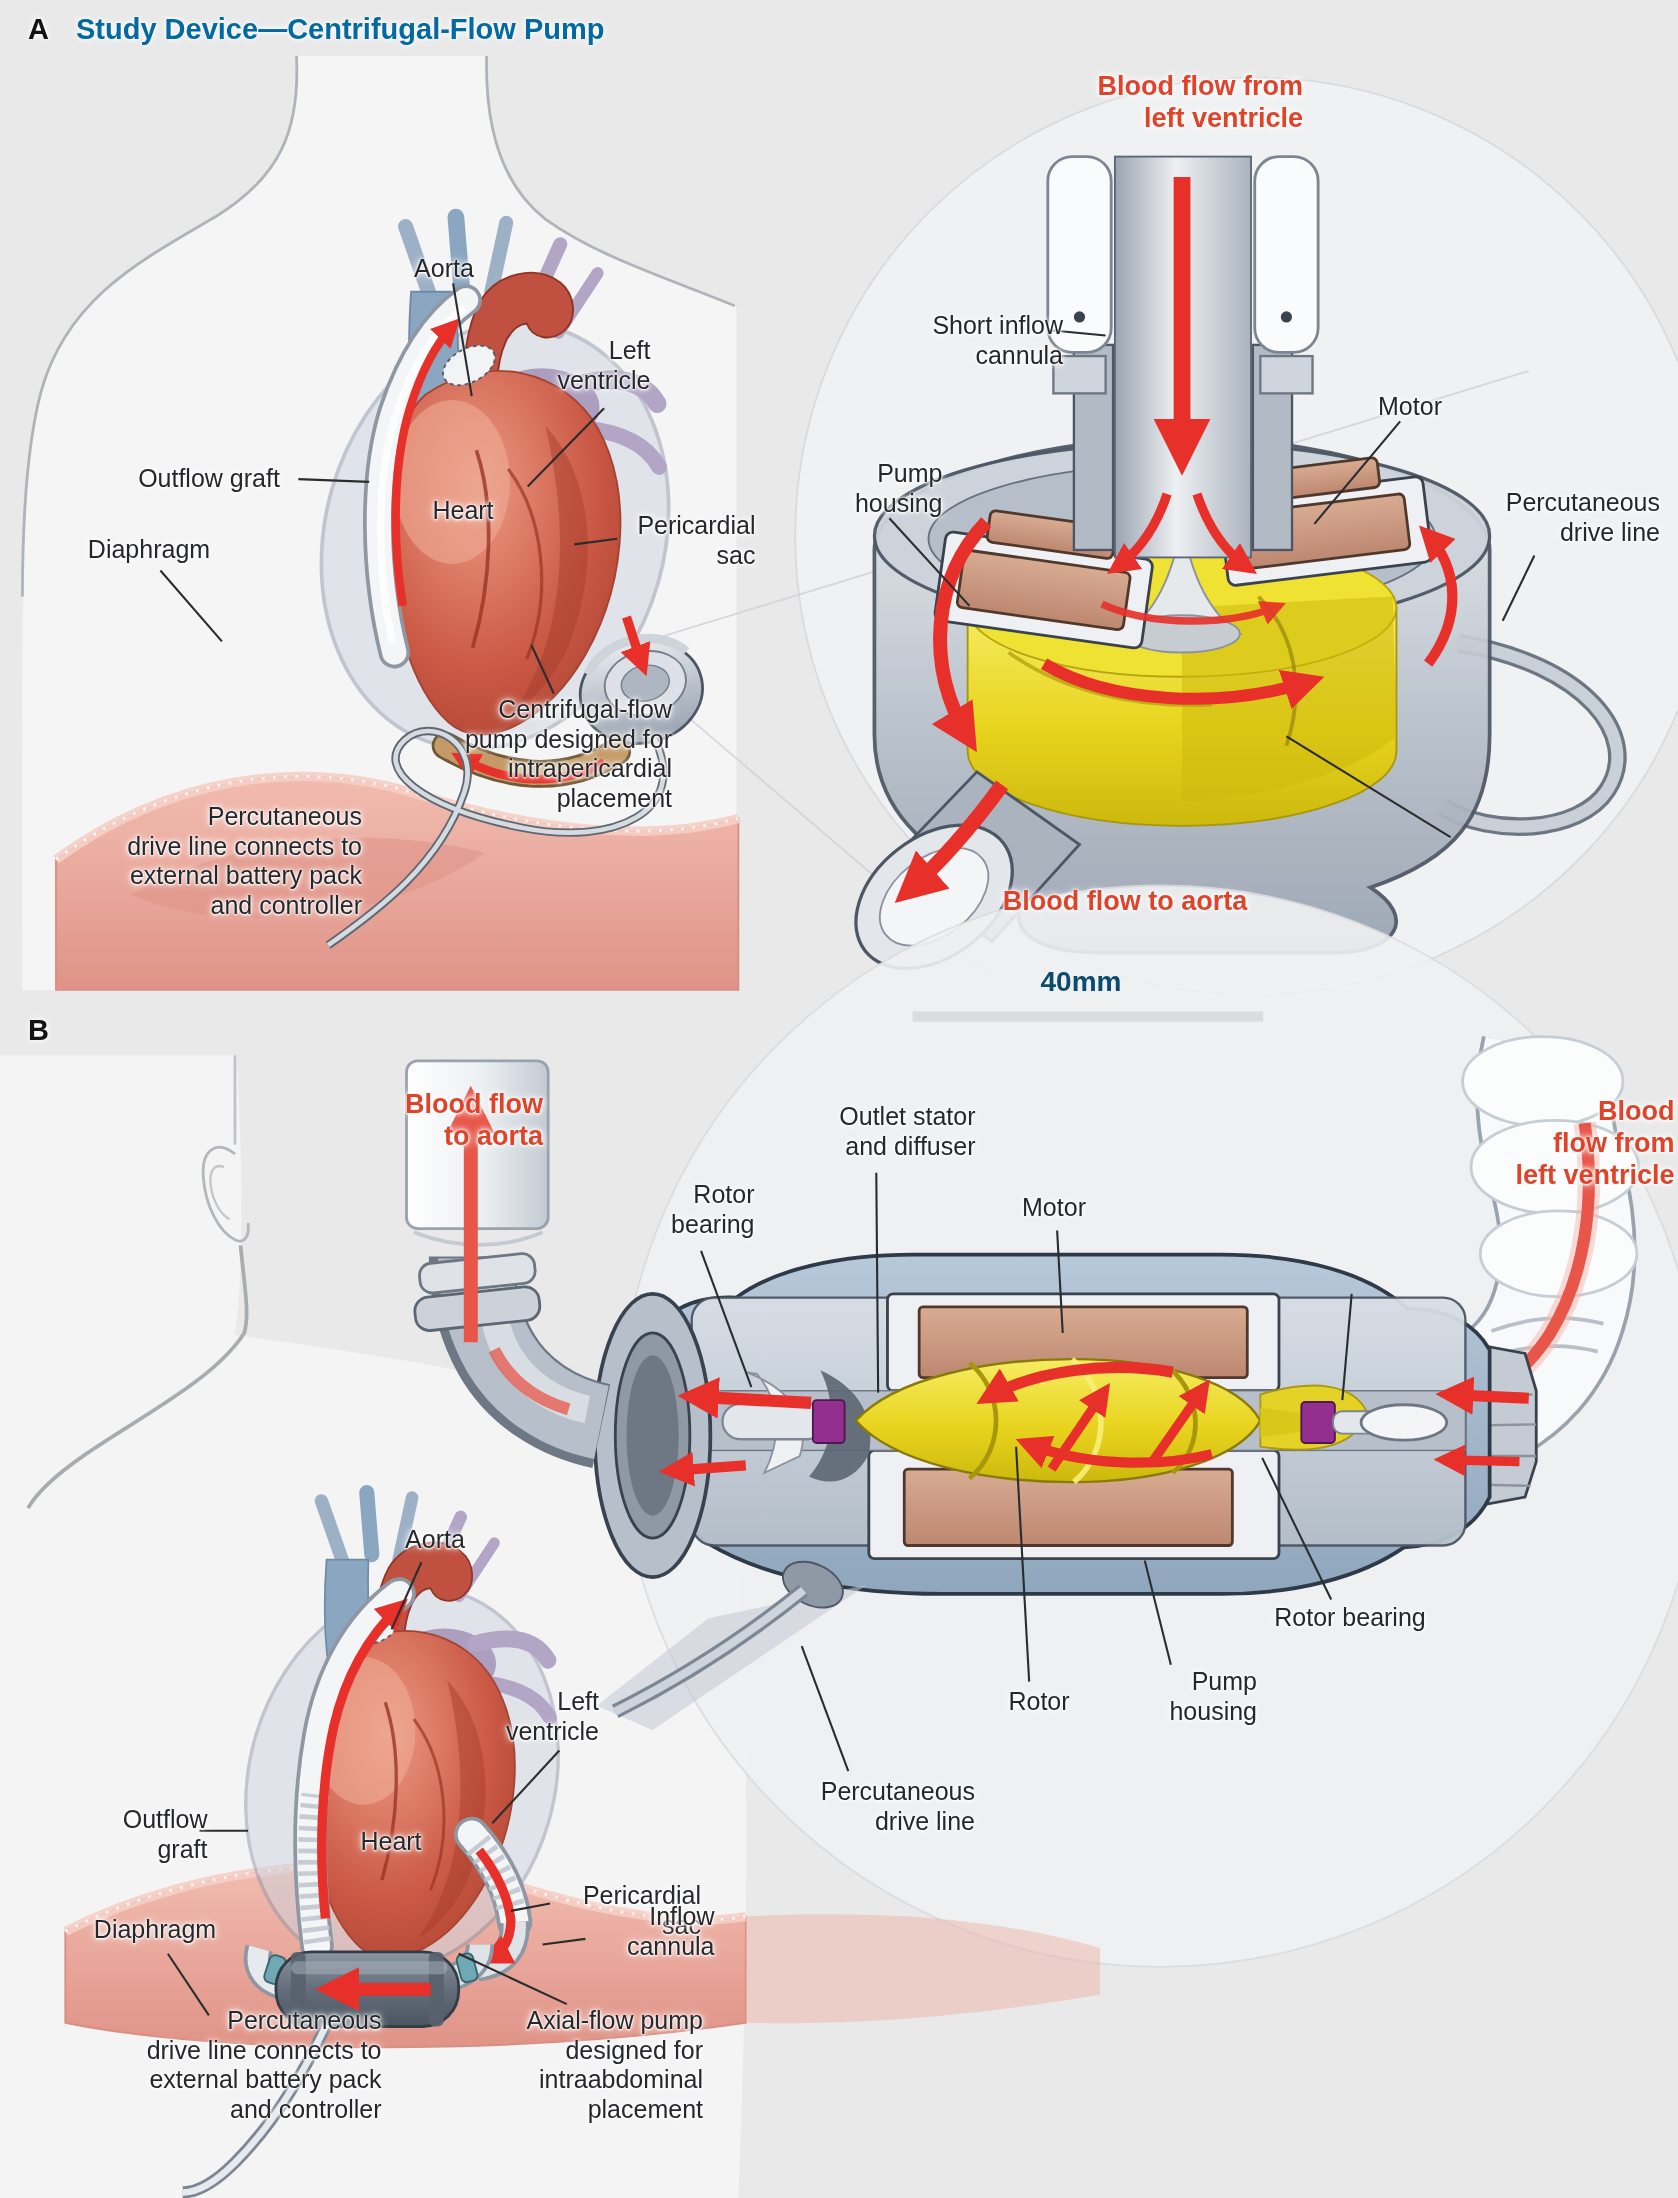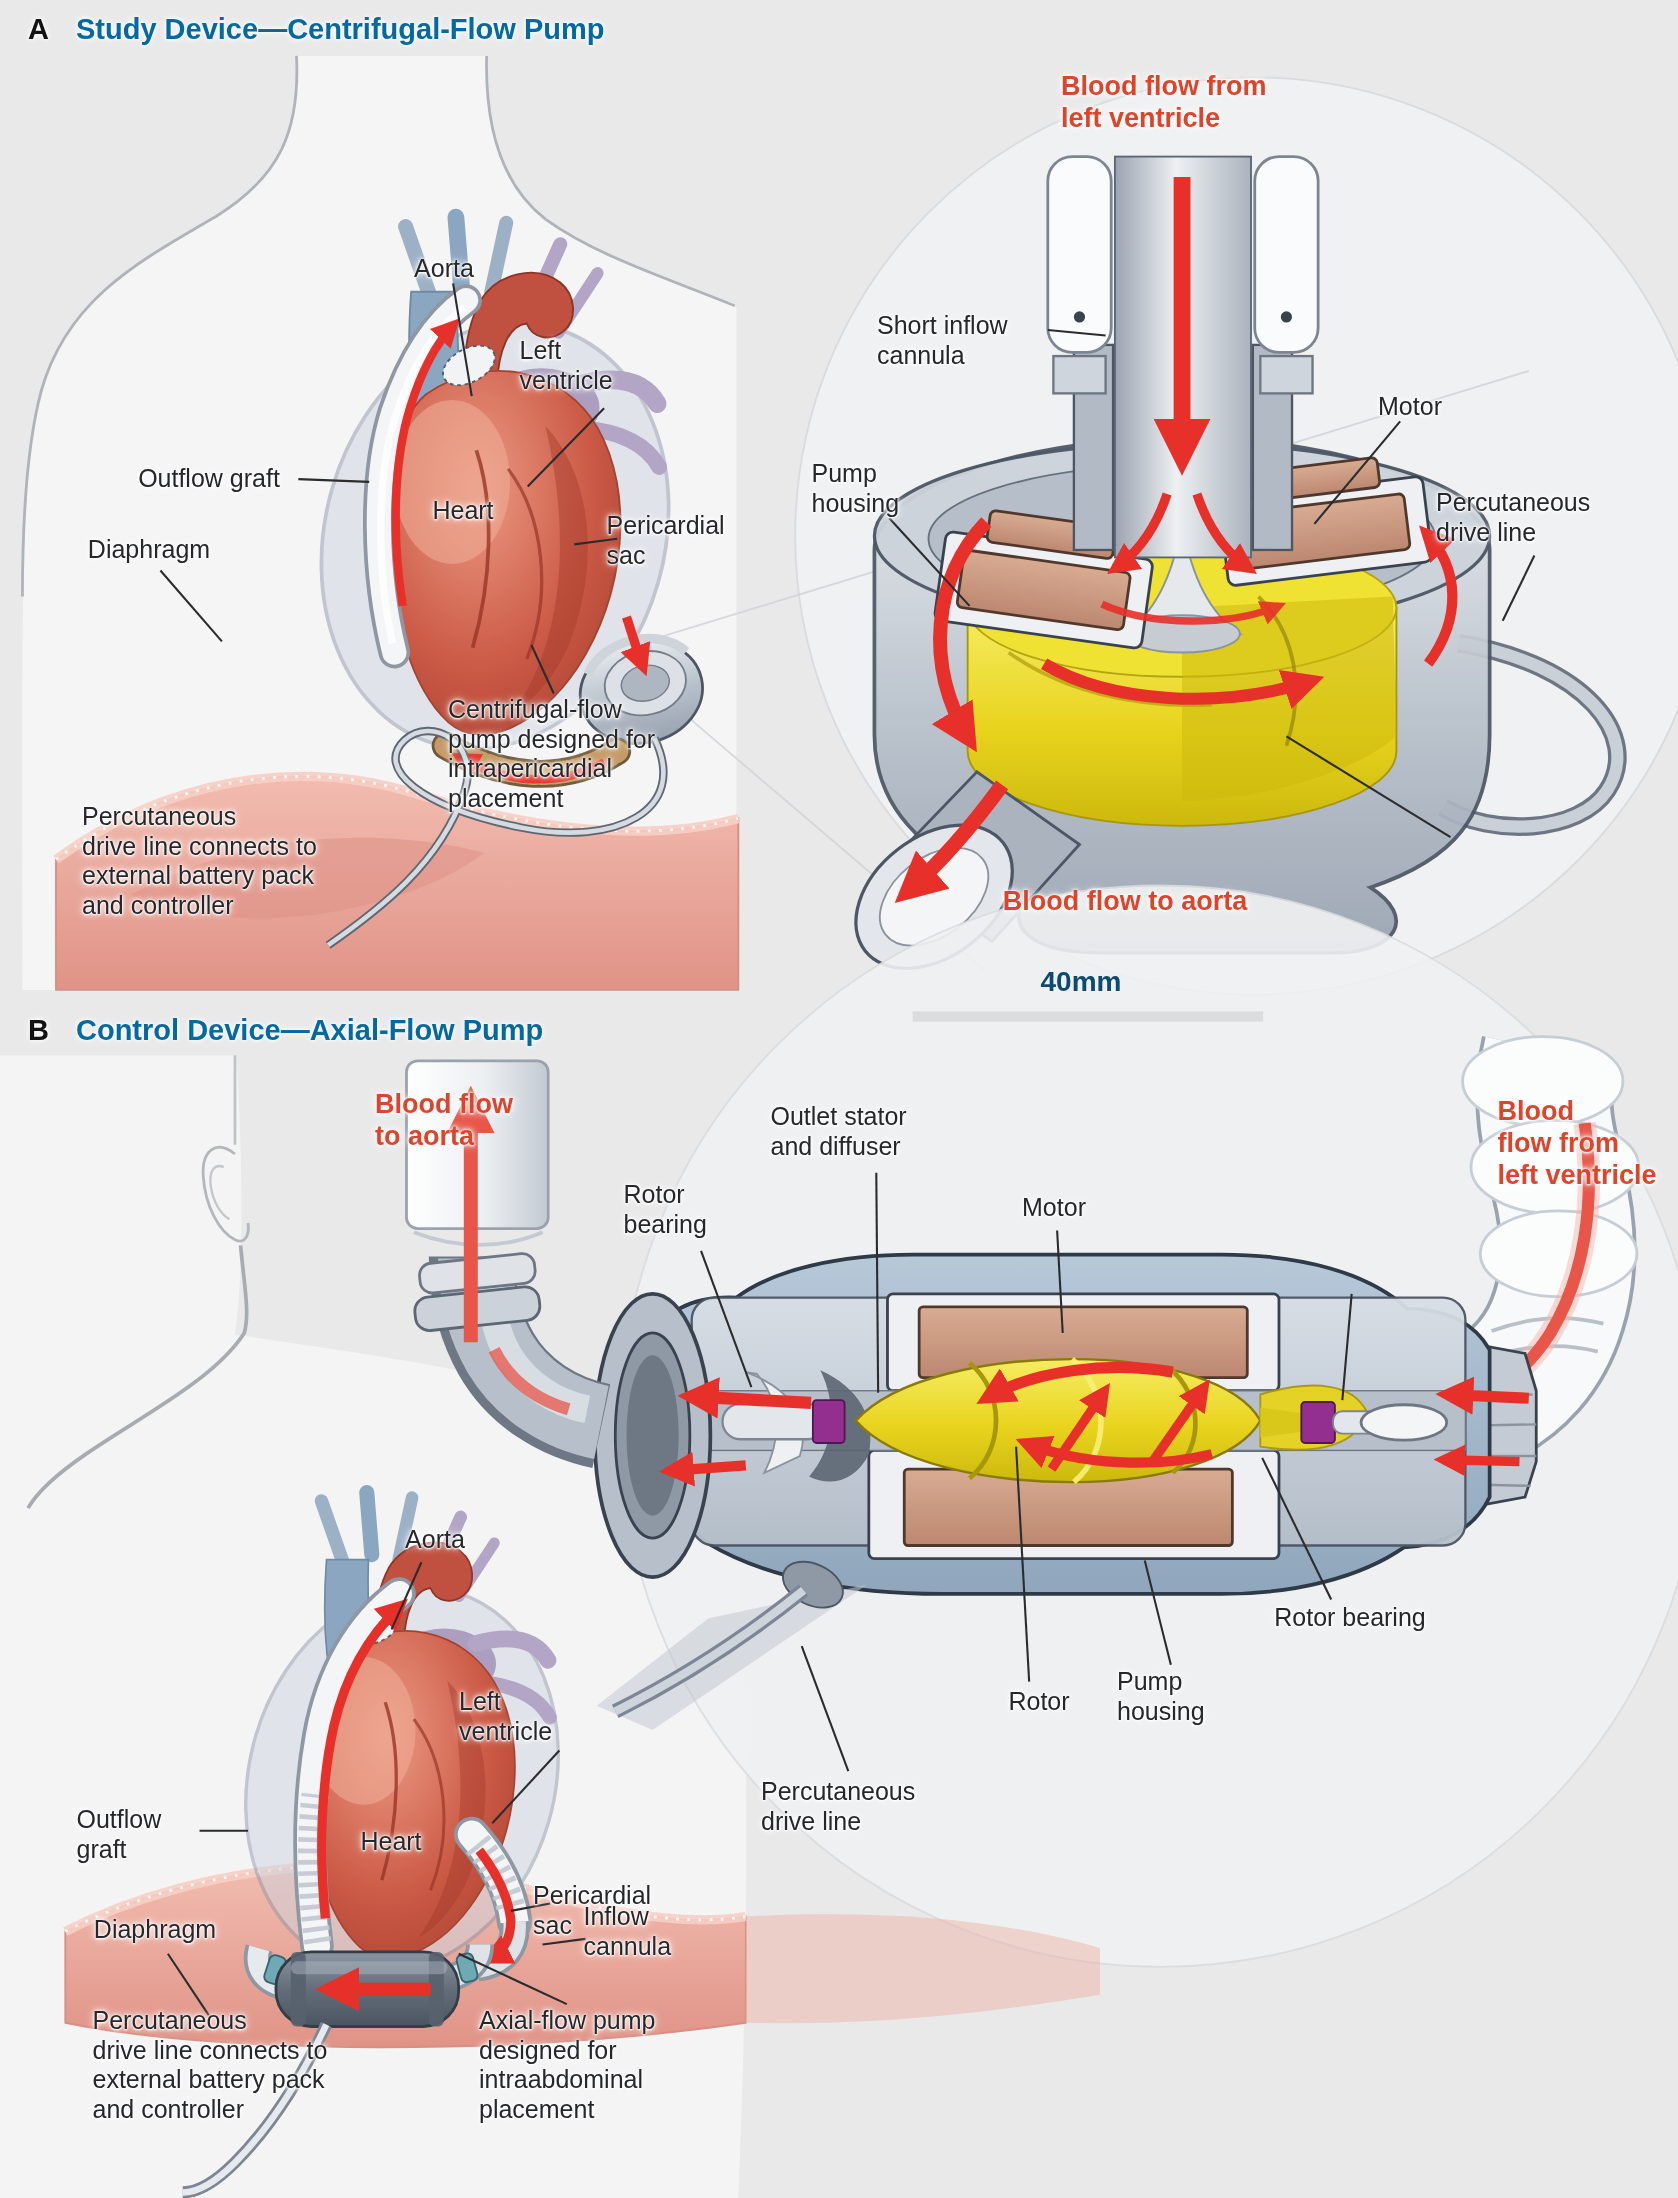--- a/index.html
+++ b/index.html
@@ -1,19 +1,19 @@
 <!DOCTYPE html>
 <html style="font-size:15px"><head>
 <meta charset="utf-8">
 <style>
   html,body{margin:0;padding:0;background:#fff;}
   .canvas{position:relative;width:1678px;height:2198px;background:#e9e9e9;overflow:hidden;
           font-family:"Liberation Sans",sans-serif;}
   svg.art{position:absolute;left:0;top:0;}
-  .lbl{position:absolute;font-size:25px;line-height:1.18;color:#26272a;text-align:left;
+  .lbl{position:absolute;font-size:25px;line-height:1.18;color:#26272a;text-align:right;
        transform:translateX(-50%);white-space:pre-line;
        text-shadow:0 0 9.3px #fff,0 0 5.6px #fff,0 0 2.8px #fff,0 0.9px 1.9px #fff;}
   .lbl.nowrap{white-space:nowrap;}
   .lbl.red{color:#e0432a;font-weight:700;font-size:27px;}
   .ptitle{position:absolute;font-size:29px;font-weight:700;color:#0369a1;white-space:nowrap;
           text-shadow:0 0 7.5px #fff,0 0 3.7px #fff;}
   .pletter{position:absolute;font-size:29px;font-weight:700;color:#131313;
           text-shadow:0 0 7.5px #fff,0 0 3.7px #fff;}
   .scalelbl{position:absolute;font-size:28px;font-weight:700;color:#0c4a6e;transform:translateX(-50%);}
 </style>
@@ -370,21 +370,20 @@
 intrapericardial
 placement</div>
 <div class="lbl" style="left:222px;top:802px;width:280px">Percutaneous
 drive line connects to
 external battery pack
 and controller</div>
 
 <div class="scalelbl" style="left:1081px;top:966px">40mm</div>
 
 <div class="pletter" style="left:28px;top:1014px">B</div>
-<div class="ptitle" style="left:76px;top:1014px">Control Device—Axial-Flow Pump</div>
 
 <div class="lbl red" style="left:459px;top:1089px;width:168px">Blood flow
 to aorta</div>
 <div class="lbl" style="left:689px;top:1180px;width:131px">Rotor
 bearing</div>
 <div class="lbl" style="left:873px;top:1102px;width:205px">Outlet stator
 and diffuser</div>
 <div class="lbl" style="left:1054px;top:1193px">Motor</div>
 <div class="lbl red" style="left:1586px;top:1096px;width:177px">Blood
 flow from

